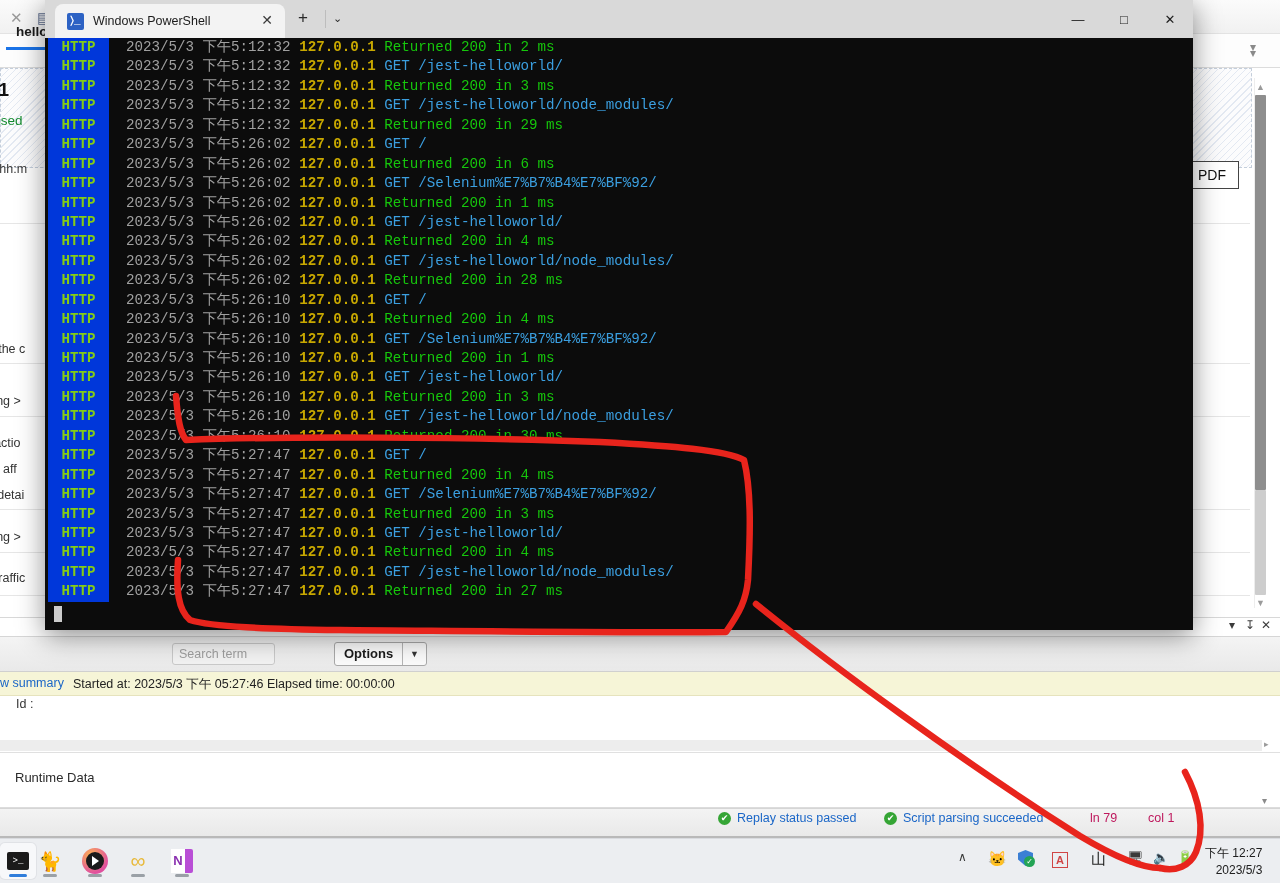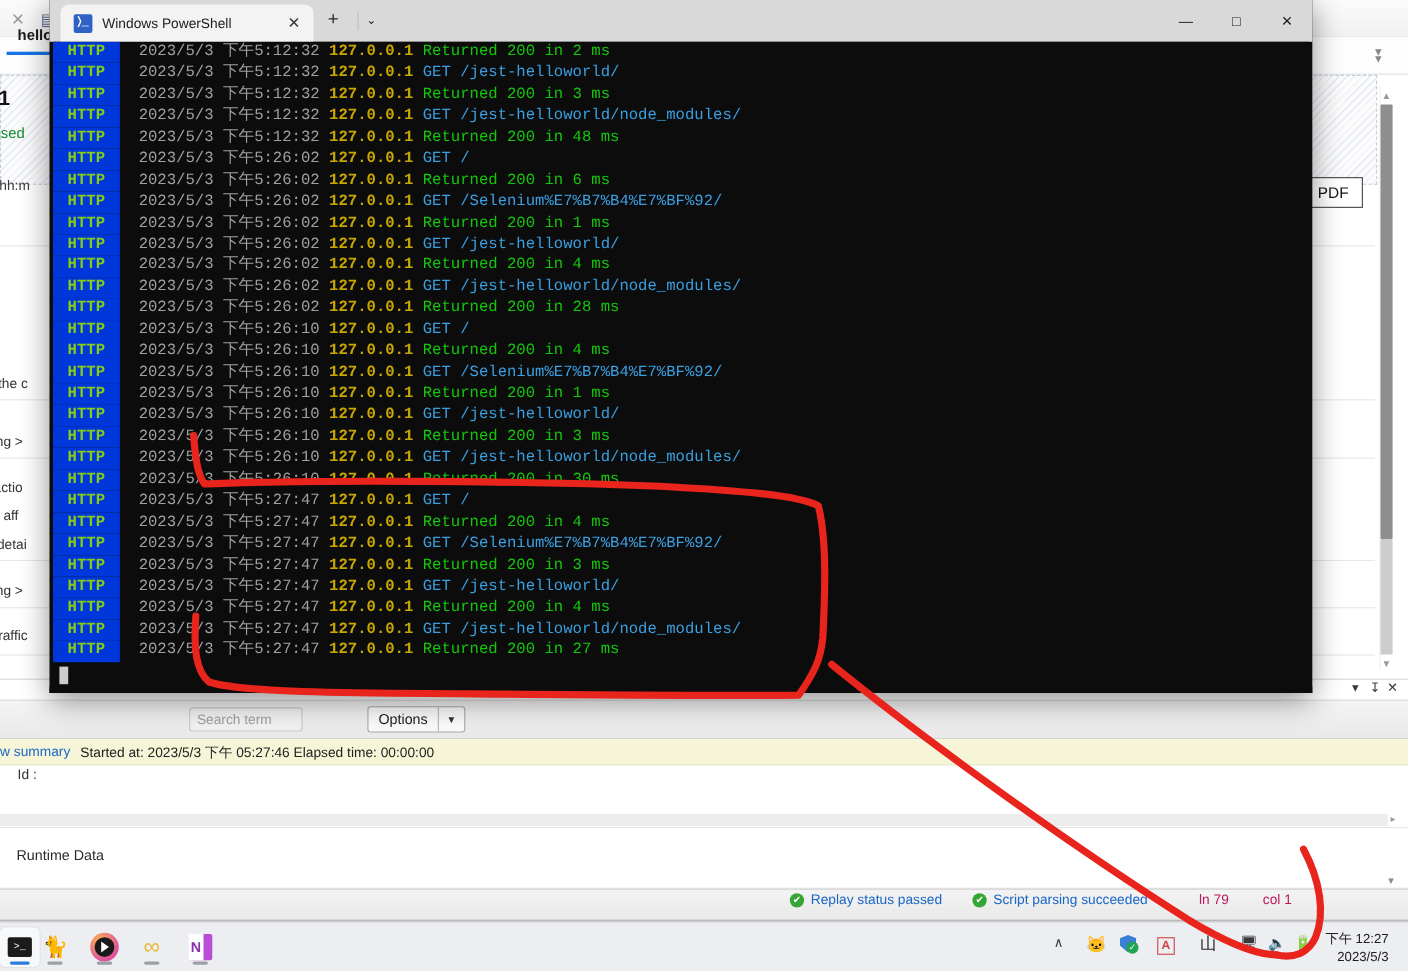--- a/index.html
+++ b/index.html
@@ -113,21 +113,21 @@
     width: 103px; height: 22px;
     background: #f2f2f2; border: 1px solid #c9c9c9; border-radius: 3px;
     font-size: 12.5px; color: #9e9e9e;
     padding: 3px 6px;
   }
   .tb-options {
     position: absolute; left: 334px; top: 642px;
     height: 24px; display: flex; align-items: stretch;
     background: #fafafa; border: 1px solid #a9a9a9; border-radius: 3px;
   }
-  .tb-options .lab { padding: 3px 9px; font-size: 13px; color: #1b1b1b; }
+  .tb-options .lab { padding: 3px 9px; font-size: 13px; color: #1b1b1b; font-weight: bold; }
   .tb-options .div { width: 1px; background: #b5b5b5; }
   .tb-options .arr { padding: 3px 7px; font-size: 9px; color: #333; display:flex; align-items:center;}
 
   
   .yellow-bar {
     position: absolute; left: 0; top: 672px; width: 1280px; height: 24px;
     background: #f6f5d7; border-bottom: 1px solid #e6e3bd;
   }
   .yb-link {
     position: absolute; left: 0px; top: 676px;
@@ -475,21 +475,21 @@
       <div class="ps-winbtn" style="left:1010px">—</div>
       <div class="ps-winbtn" style="left:1056px">□</div>
       <div class="ps-winbtn" style="left:1102px">✕</div>
     </div>
 
     <div class="ps-body" id="ps-log">
         <div class="log-line"><span class="lg-badge">HTTP</span><span class="lg-date">  2023/5/3 下午5:12:32 </span><span class="lg-ip">127.0.0.1</span><span class="lg-ok"> Returned 200 in 2 ms</span></div>
         <div class="log-line"><span class="lg-badge">HTTP</span><span class="lg-date">  2023/5/3 下午5:12:32 </span><span class="lg-ip">127.0.0.1</span><span class="lg-get"> GET /jest-helloworld/</span></div>
         <div class="log-line"><span class="lg-badge">HTTP</span><span class="lg-date">  2023/5/3 下午5:12:32 </span><span class="lg-ip">127.0.0.1</span><span class="lg-ok"> Returned 200 in 3 ms</span></div>
         <div class="log-line"><span class="lg-badge">HTTP</span><span class="lg-date">  2023/5/3 下午5:12:32 </span><span class="lg-ip">127.0.0.1</span><span class="lg-get"> GET /jest-helloworld/node_modules/</span></div>
-        <div class="log-line"><span class="lg-badge">HTTP</span><span class="lg-date">  2023/5/3 下午5:12:32 </span><span class="lg-ip">127.0.0.1</span><span class="lg-ok"> Returned 200 in 48 ms</span></div>
+        <div class="log-line"><span class="lg-badge">HTTP</span><span class="lg-date">  2023/5/3 下午5:12:32 </span><span class="lg-ip">127.0.0.1</span><span class="lg-ok"> Returned 200 in 29 ms</span></div>
         <div class="log-line"><span class="lg-badge">HTTP</span><span class="lg-date">  2023/5/3 下午5:26:02 </span><span class="lg-ip">127.0.0.1</span><span class="lg-get"> GET /</span></div>
         <div class="log-line"><span class="lg-badge">HTTP</span><span class="lg-date">  2023/5/3 下午5:26:02 </span><span class="lg-ip">127.0.0.1</span><span class="lg-ok"> Returned 200 in 6 ms</span></div>
         <div class="log-line"><span class="lg-badge">HTTP</span><span class="lg-date">  2023/5/3 下午5:26:02 </span><span class="lg-ip">127.0.0.1</span><span class="lg-get"> GET /Selenium%E7%B7%B4%E7%BF%92/</span></div>
         <div class="log-line"><span class="lg-badge">HTTP</span><span class="lg-date">  2023/5/3 下午5:26:02 </span><span class="lg-ip">127.0.0.1</span><span class="lg-ok"> Returned 200 in 1 ms</span></div>
         <div class="log-line"><span class="lg-badge">HTTP</span><span class="lg-date">  2023/5/3 下午5:26:02 </span><span class="lg-ip">127.0.0.1</span><span class="lg-get"> GET /jest-helloworld/</span></div>
         <div class="log-line"><span class="lg-badge">HTTP</span><span class="lg-date">  2023/5/3 下午5:26:02 </span><span class="lg-ip">127.0.0.1</span><span class="lg-ok"> Returned 200 in 4 ms</span></div>
         <div class="log-line"><span class="lg-badge">HTTP</span><span class="lg-date">  2023/5/3 下午5:26:02 </span><span class="lg-ip">127.0.0.1</span><span class="lg-get"> GET /jest-helloworld/node_modules/</span></div>
         <div class="log-line"><span class="lg-badge">HTTP</span><span class="lg-date">  2023/5/3 下午5:26:02 </span><span class="lg-ip">127.0.0.1</span><span class="lg-ok"> Returned 200 in 28 ms</span></div>
         <div class="log-line"><span class="lg-badge">HTTP</span><span class="lg-date">  2023/5/3 下午5:26:10 </span><span class="lg-ip">127.0.0.1</span><span class="lg-get"> GET /</span></div>
         <div class="log-line"><span class="lg-badge">HTTP</span><span class="lg-date">  2023/5/3 下午5:26:10 </span><span class="lg-ip">127.0.0.1</span><span class="lg-ok"> Returned 200 in 4 ms</span></div>

